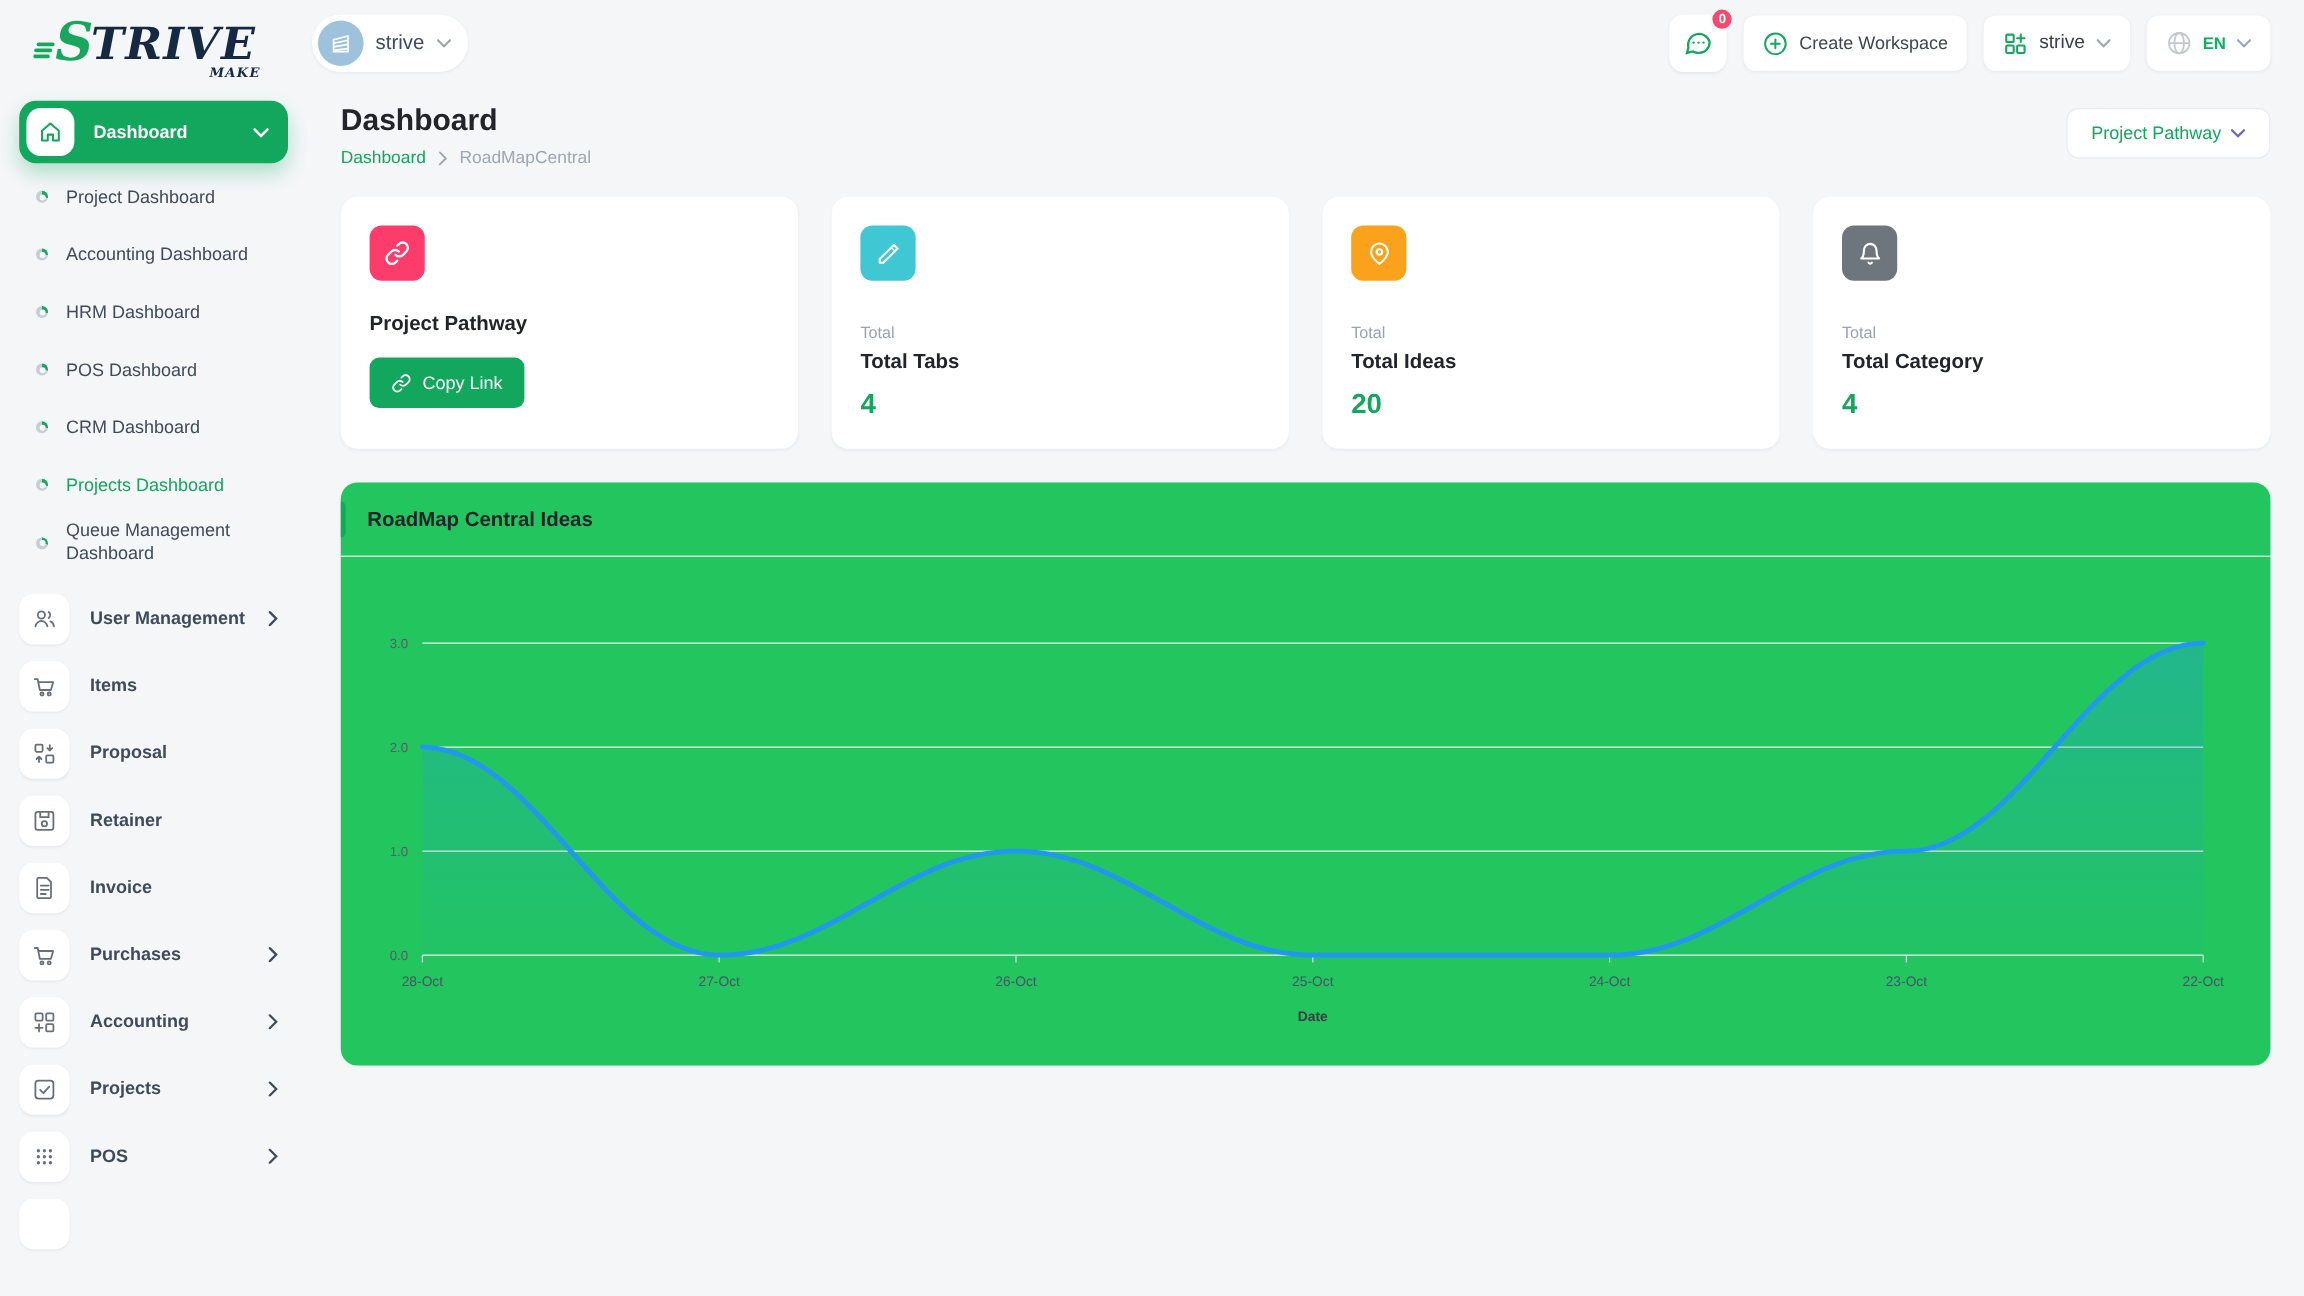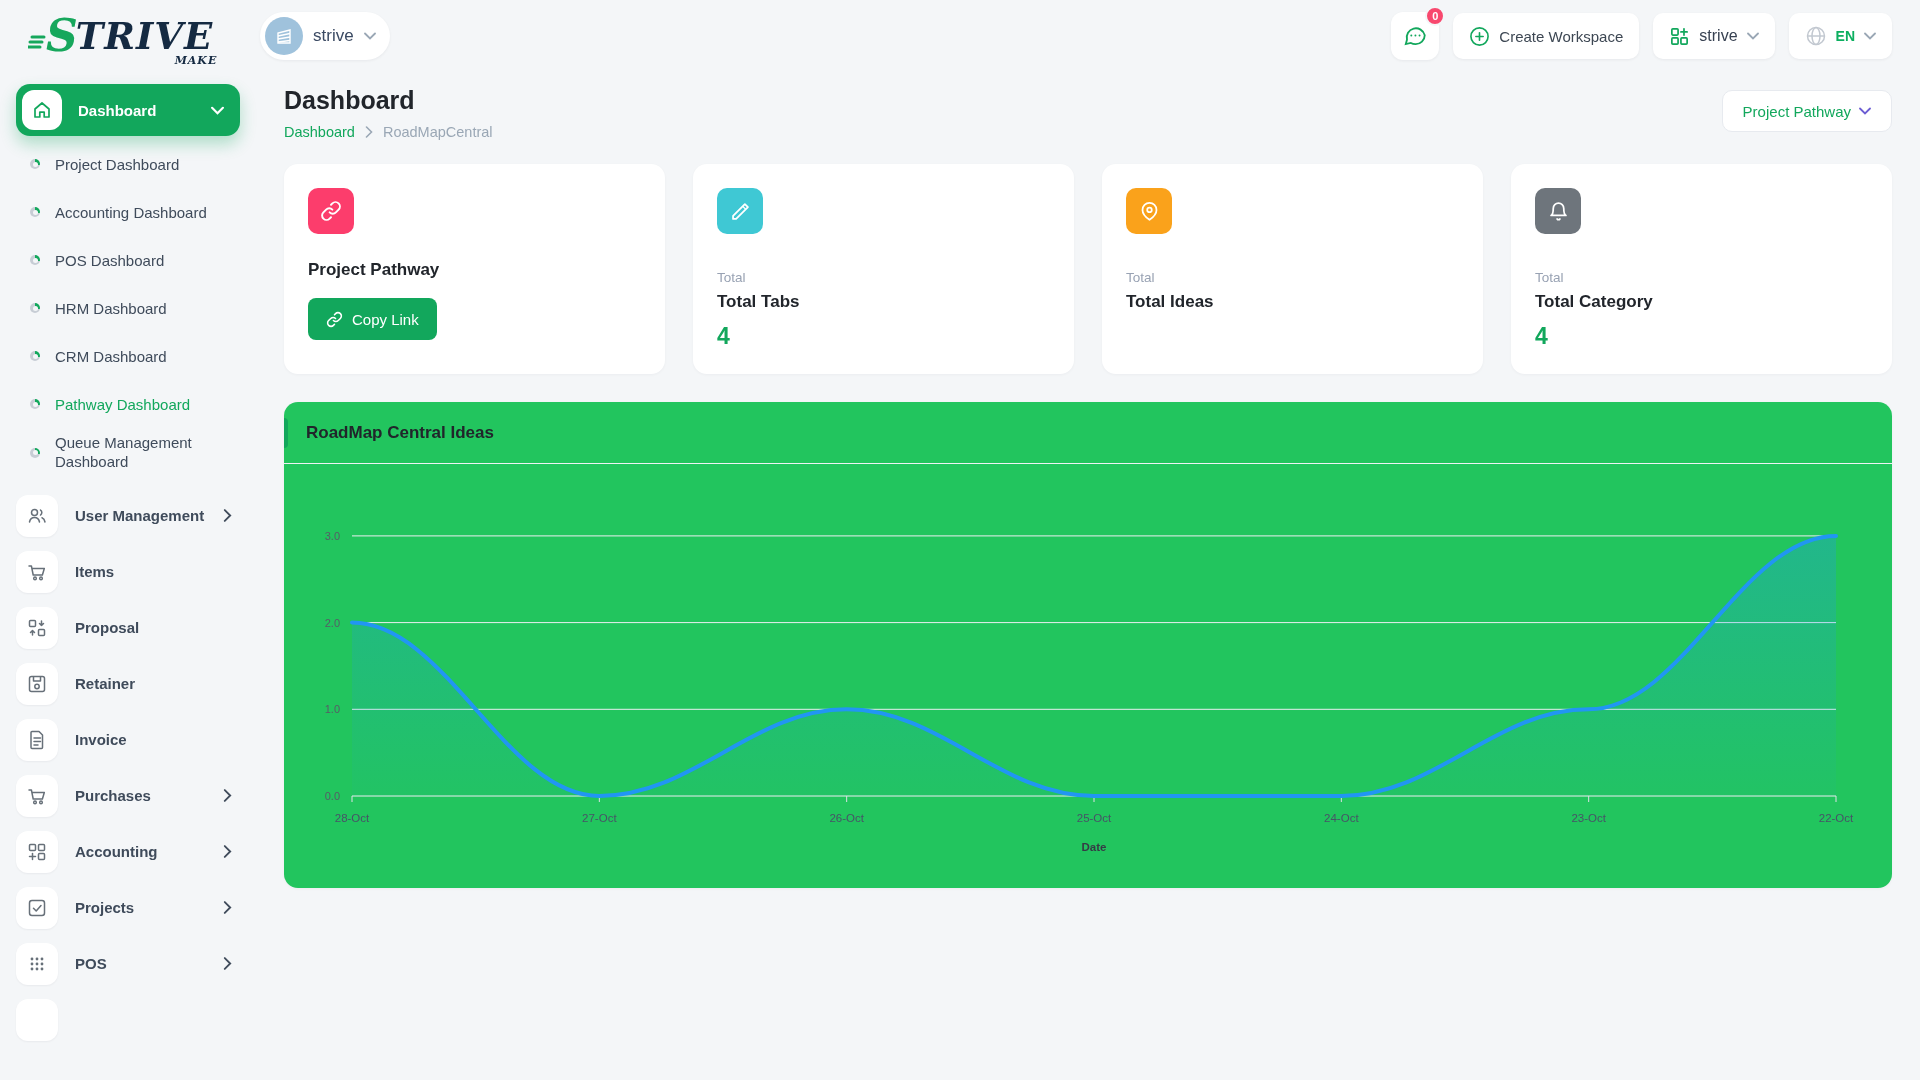--- a/index.html
+++ b/index.html
@@ -179,33 +179,33 @@
     <div class="sub-item">
         <span class="bullet"></span>
         <span class="txt">Project Dashboard</span>
       </div>
     <div class="sub-item">
         <span class="bullet"></span>
         <span class="txt">Accounting Dashboard</span>
       </div>
     <div class="sub-item">
         <span class="bullet"></span>
+        <span class="txt">HRM Dashboard</span>
+      </div>
+    <div class="sub-item">
+        <span class="bullet"></span>
         <span class="txt">POS Dashboard</span>
       </div>
     <div class="sub-item">
         <span class="bullet"></span>
-        <span class="txt">HRM Dashboard</span>
-      </div>
-    <div class="sub-item">
-        <span class="bullet"></span>
         <span class="txt">CRM Dashboard</span>
       </div>
     <div class="sub-item active">
         <span class="bullet"></span>
-        <span class="txt">Pathway Dashboard</span>
+        <span class="txt">Projects Dashboard</span>
       </div>
     <div class="sub-item two-line">
         <span class="bullet"></span>
         <span class="txt">Queue Management Dashboard</span>
       </div>
   </div>
 
   <div class="nav-list">
     <div class="nav-item">
       <span class="nav-icon">
@@ -414,20 +414,21 @@
       <div class="iconsq" style="background:#FAA21B">
         <svg width="21" height="21" viewBox="0 0 24 24">
             <g stroke="#fff" stroke-width="2" fill="none">
               <path d="M20 10.2c0 5.8-8 11.3-8 11.3s-8-5.5-8-11.3a8 8 0 0 1 16 0z"></path>
               <circle cx="12" cy="10.2" r="2.6"></circle>
             </g>
           </svg>
       </div>
       <div class="muted">Total</div>
       <div class="stat-title">Total Ideas</div>
+      <div class="stat-value">20</div>
     </div>
 
     <div class="card">
       <div class="iconsq" style="background:#6E757C">
         <svg width="21" height="21" viewBox="0 0 24 24">
             <g stroke="#fff" stroke-width="2" fill="none" stroke-linecap="round" stroke-linejoin="round">
               <path d="M18 8.5a6 6 0 0 0-12 0c0 6.5-2.5 8-2.5 8h17s-2.5-1.5-2.5-8"></path>
               <path d="M13.6 20.5a1.9 1.9 0 0 1-3.2 0"></path>
             </g>
           </svg>

